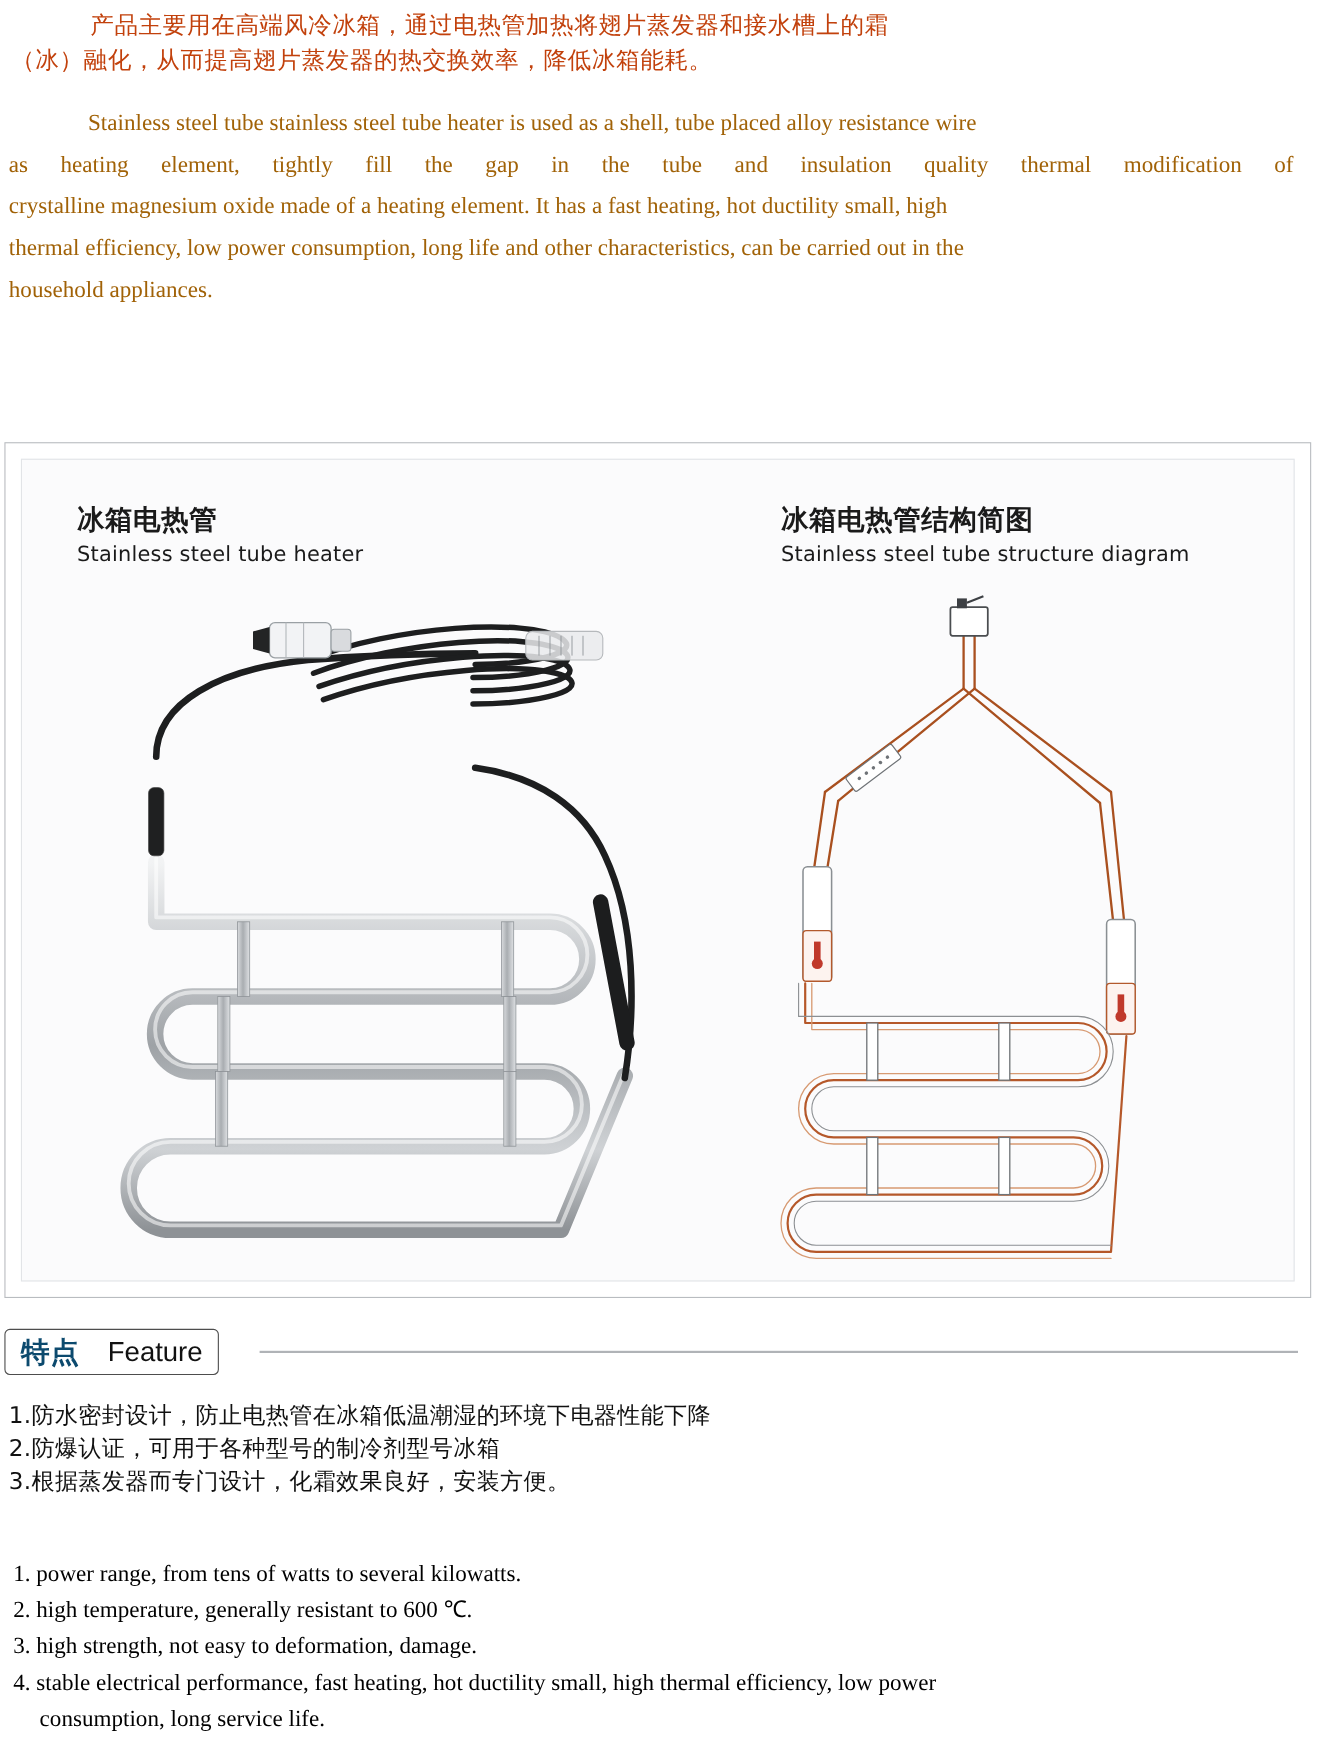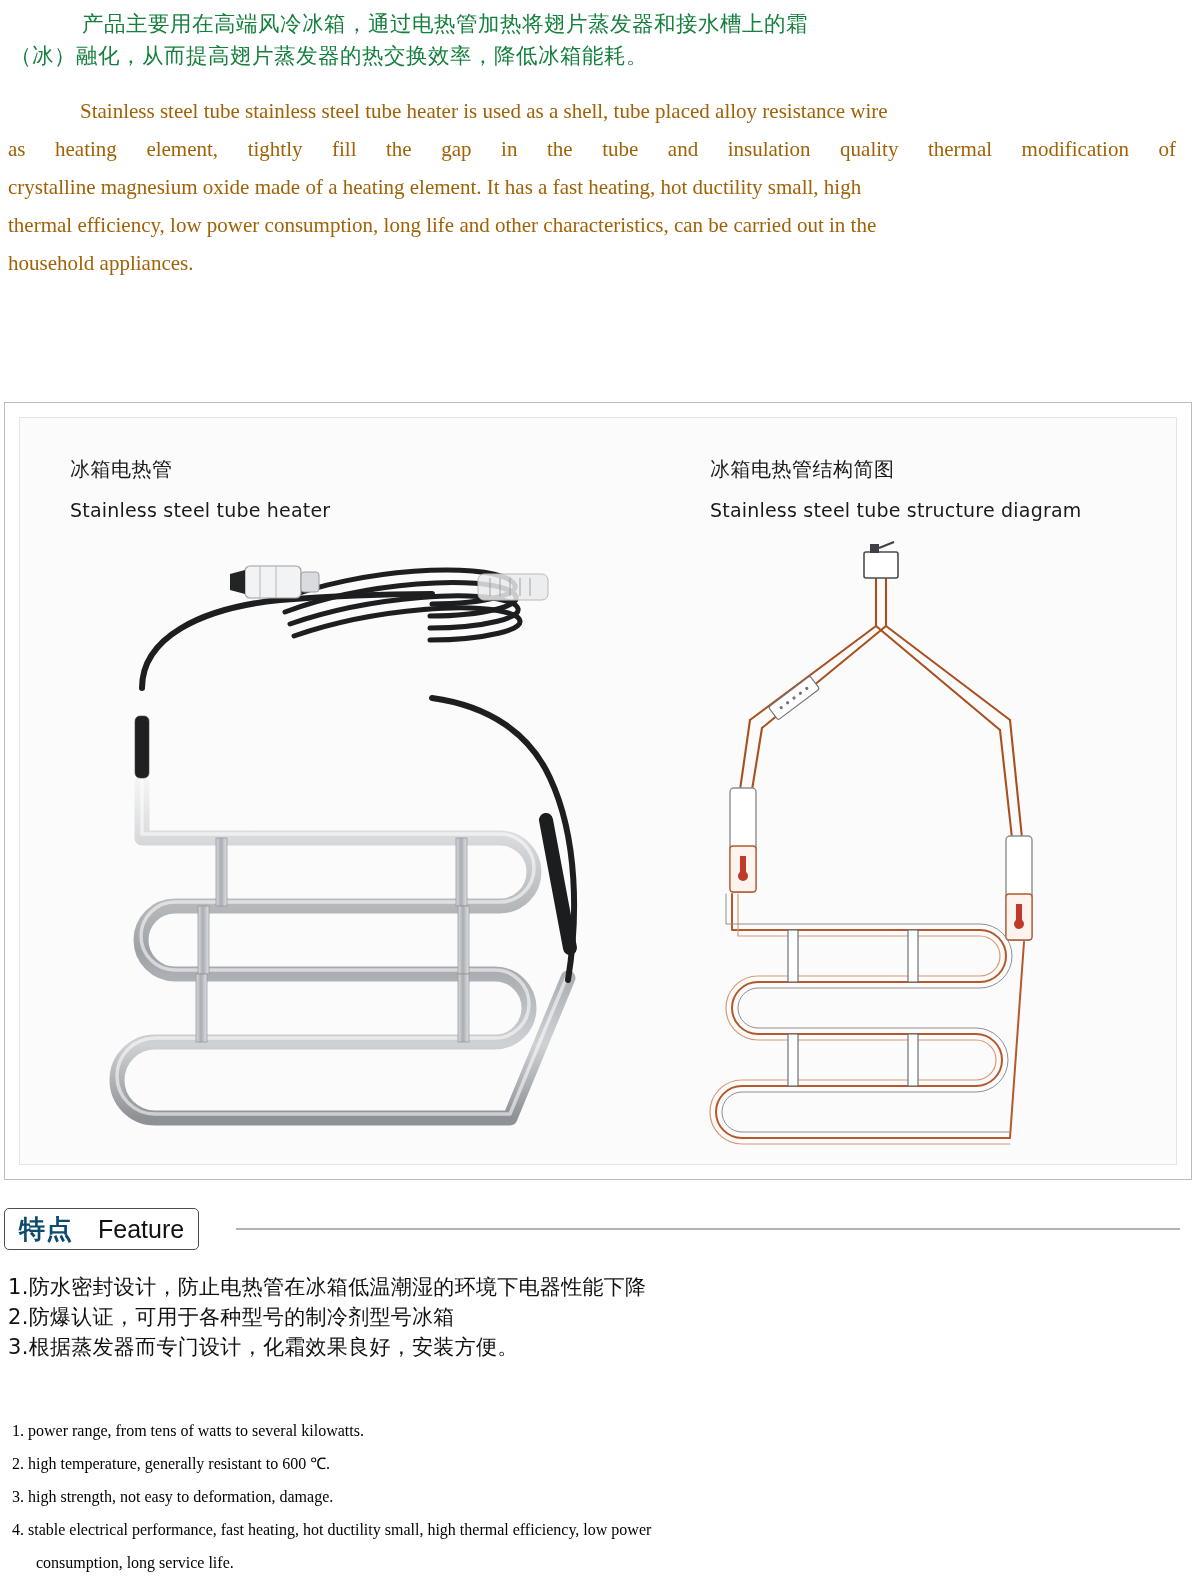--- a/index.html
+++ b/index.html
@@ -21,21 +21,21 @@
     position: absolute;
     left: 10px;
     top: 8px;
     width: 1180px;
     font-family: "DejaVu Sans", sans-serif;
     font-size: 21.5px;
     line-height: 32px;
     letter-spacing: 0.5px;
     text-align: justify;
     text-align-last: left;
-    color: #15803d;
+    color: #c2410c;
   }
   .cn-intro .ln {
     display: block;
     white-space: nowrap;
   }
   .cn-intro .ln1 { text-indent: 72px; }
 
   
   .en-para {
     position: absolute;
@@ -79,25 +79,25 @@
     border: 1px solid #e2e4e7;
     background: #fbfbfc;
     box-sizing: border-box;
   }
   .cap {
     position: absolute;
     font-family: "DejaVu Sans", sans-serif;
     color: #1a1a1a;
   }
   .cap .cn {
-    font-size: 20px;
-    font-weight: 400;
+    font-size: 25px;
+    font-weight: 700;
     letter-spacing: 0.5px;
     display: block;
-    margin-bottom: 16px;
+    margin-bottom: 4px;
   }
   .cap .en {
     font-size: 19px;
     font-weight: 400;
     letter-spacing: 0.2px;
     display: block;
   }
   .cap-left { left: 50px; top: 38px; }
   .cap-right { left: 690px; top: 38px; }
 
@@ -173,21 +173,21 @@
     letter-spacing: 0.3px;
   }
   .feat-cn div { white-space: nowrap; }
 
   .feat-en {
     position: absolute;
     left: 12px;
     top: 1414px;
     width: 1160px;
     font-family: "Liberation Serif", serif;
-    font-size: 16px;
+    font-size: 21px;
     line-height: 33px;
     color: #000;
   }
   .feat-en .item { margin: 0; }
   .feat-en .cont { padding-left: 24px; }
 </style>
 </head>
 <body>
 
 <div class="cn-intro">

